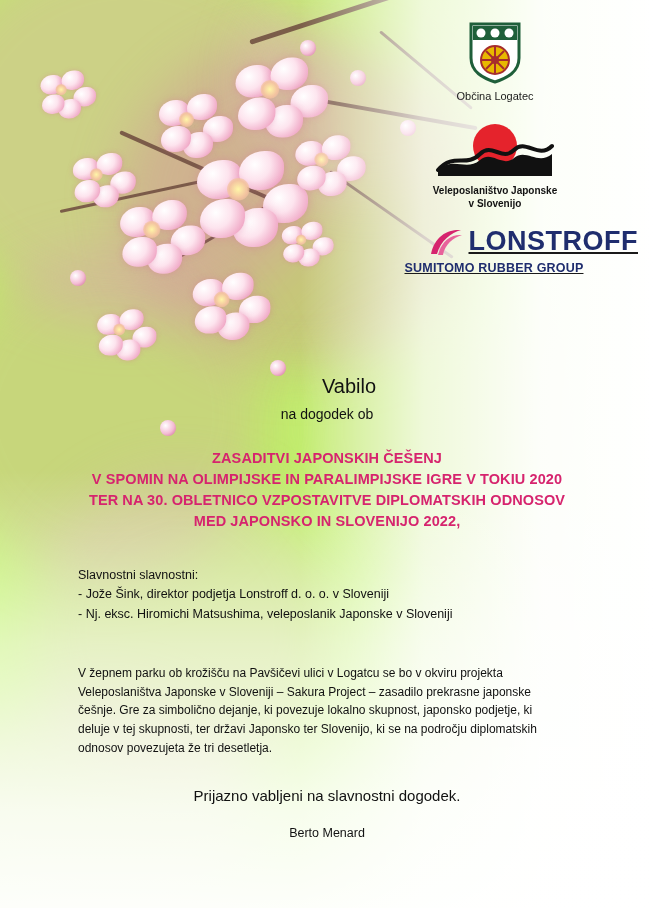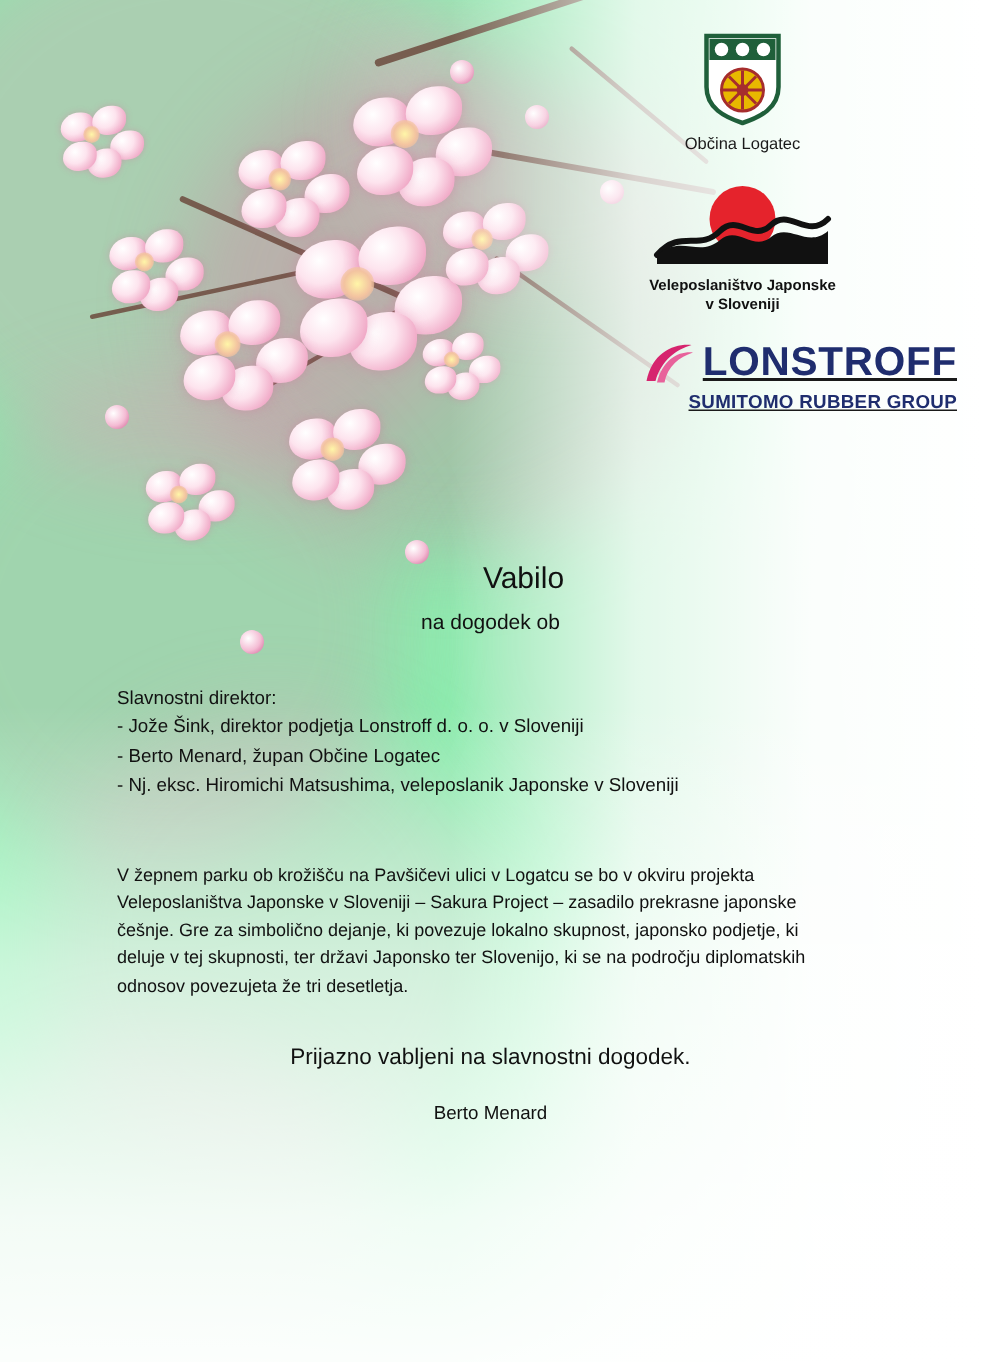--- a/index.html
+++ b/index.html
@@ -13,21 +13,21 @@
     font-family: "Liberation Sans", sans-serif;
     color: #1a1a1a;
     overflow: hidden;
     position: relative;
   }
 
   .page {
     position: relative;
     width: 654px;
     height: 908px;
-    background: #86efac;
+    background: #bef264;
     overflow: hidden;
   }
 
   
   .art {
     position: absolute;
     left: 0;
     top: 0;
     width: 654px;
     height: 908px;
@@ -165,20 +165,21 @@
     font-size: 27px;
     letter-spacing: 0.5px;
     color: #1f2d6e;
   }
   .lonstroff-sub {
     margin-top: 4px;
     font-size: 12.5px;
     font-weight: bold;
     letter-spacing: 0.2px;
     color: #1f2d6e;
+    text-align: center;
   }
 
   
   .content {
     position: absolute;
     left: 0;
     top: 375px;
     width: 654px;
   }
   .title {
@@ -372,21 +373,21 @@
     </div>
 
     <div class="embassy">
       <svg width="126" height="62" viewBox="0 0 126 62">
         <circle cx="63" cy="26" r="22" fill="#e5232c"></circle>
         <path d="M6 50 C22 32 34 48 48 34 C60 22 70 42 82 30 C94 18 106 40 120 26" fill="none" stroke="#111111" stroke-width="4" stroke-linecap="round"></path>
         <path d="M6 50 C22 36 34 52 48 40 C60 30 70 48 82 38 C94 28 106 46 120 34 L120 56 L6 56 Z" fill="#111111"></path>
       </svg>
       <div class="embassy-caption">
         <div>Veleposlaništvo Japonske</div>
-        <div>v Sloveniji</div>
+        <div>v Slovenijo</div>
       </div>
     </div>
 
     <div class="lonstroff">
       <div class="lonstroff-mark">
         <svg class="lonstroff-swoosh" viewBox="0 0 34 30">
           <path d="M2 27 C6 8 20 2 32 3 C22 6 12 13 8 27 Z" fill="#d6246e"></path>
           <path d="M9 28 C13 12 24 7 33 8 C24 11 16 17 14 28 Z" fill="#e8629b"></path>
         </svg>
         <span class="lonstroff-word">LONSTROFF</span>
@@ -394,26 +395,31 @@
       <div class="lonstroff-sub">SUMITOMO RUBBER GROUP</div>
     </div>
 
   </div>
 
   <div class="content">
 
     <div class="title">Vabilo</div>
     <div class="subtitle">na dogodek ob</div>
 
+    <div class="headline">
+      <div>ZASADITVI JAPONSKIH ČEŠENJ</div>
+      <div>V SPOMIN NA OLIMPIJSKE IN PARALIMPIJSKE IGRE V TOKIU 2020</div>
+      <div>TER NA 30. OBLETNICO VZPOSTAVITVE DIPLOMATSKIH ODNOSOV</div>
+      <div>MED JAPONSKO IN SLOVENIJO 2022,</div>
+    </div>
 
 
     <div class="speakers">
-      <div>Slavnostni direktor:</div>
+      <div>Slavnostni slavnostni:</div>
       <div>- Jože Šink, direktor podjetja Lonstroff d. o. o. v Sloveniji</div>
-      <div>- Berto Menard, župan Občine Logatec</div>
       <div>- Nj. eksc. Hiromichi Matsushima, veleposlanik Japonske v Sloveniji</div>
     </div>
 
     <div class="para">V žepnem parku ob krožišču na Pavšičevi ulici v Logatcu se bo v okviru projekta Veleposlaništva Japonske v Sloveniji – Sakura Project – zasadilo prekrasne japonske češnje. Gre za simbolično dejanje, ki povezuje lokalno skupnost, japonsko podjetje, ki deluje v tej skupnosti, ter državi Japonsko ter Slovenijo, ki se na področju diplomatskih odnosov povezujeta že tri desetletja.</div>
 
     <div class="invite">Prijazno vabljeni na slavnostni dogodek.</div>
 
     <div class="sign">
       <div>Berto Menard</div>
 

